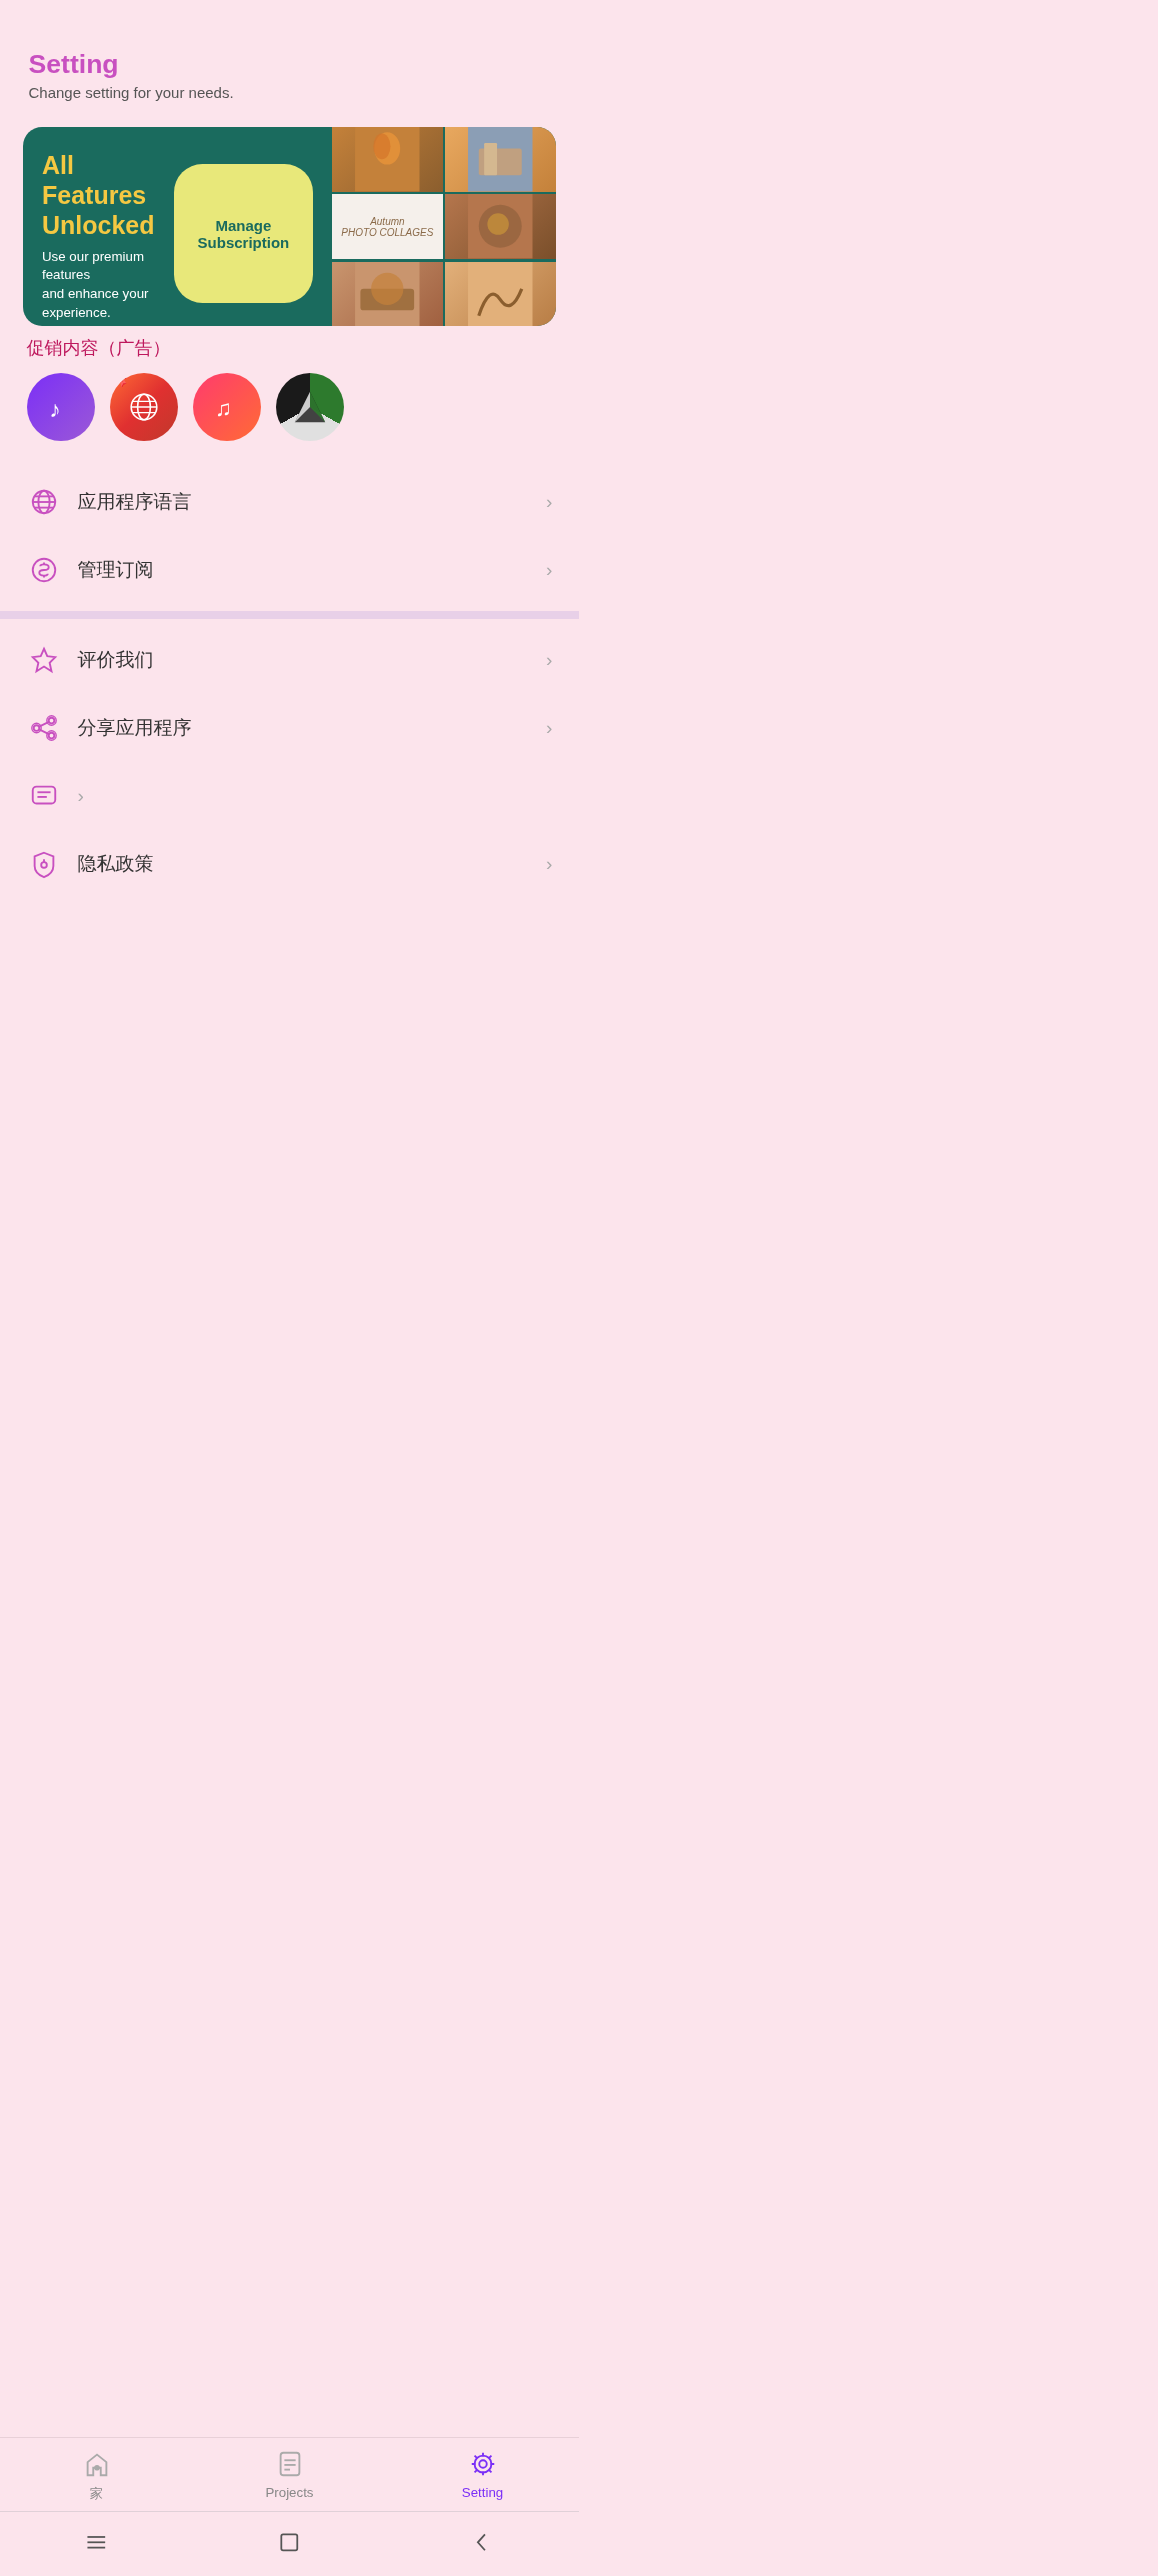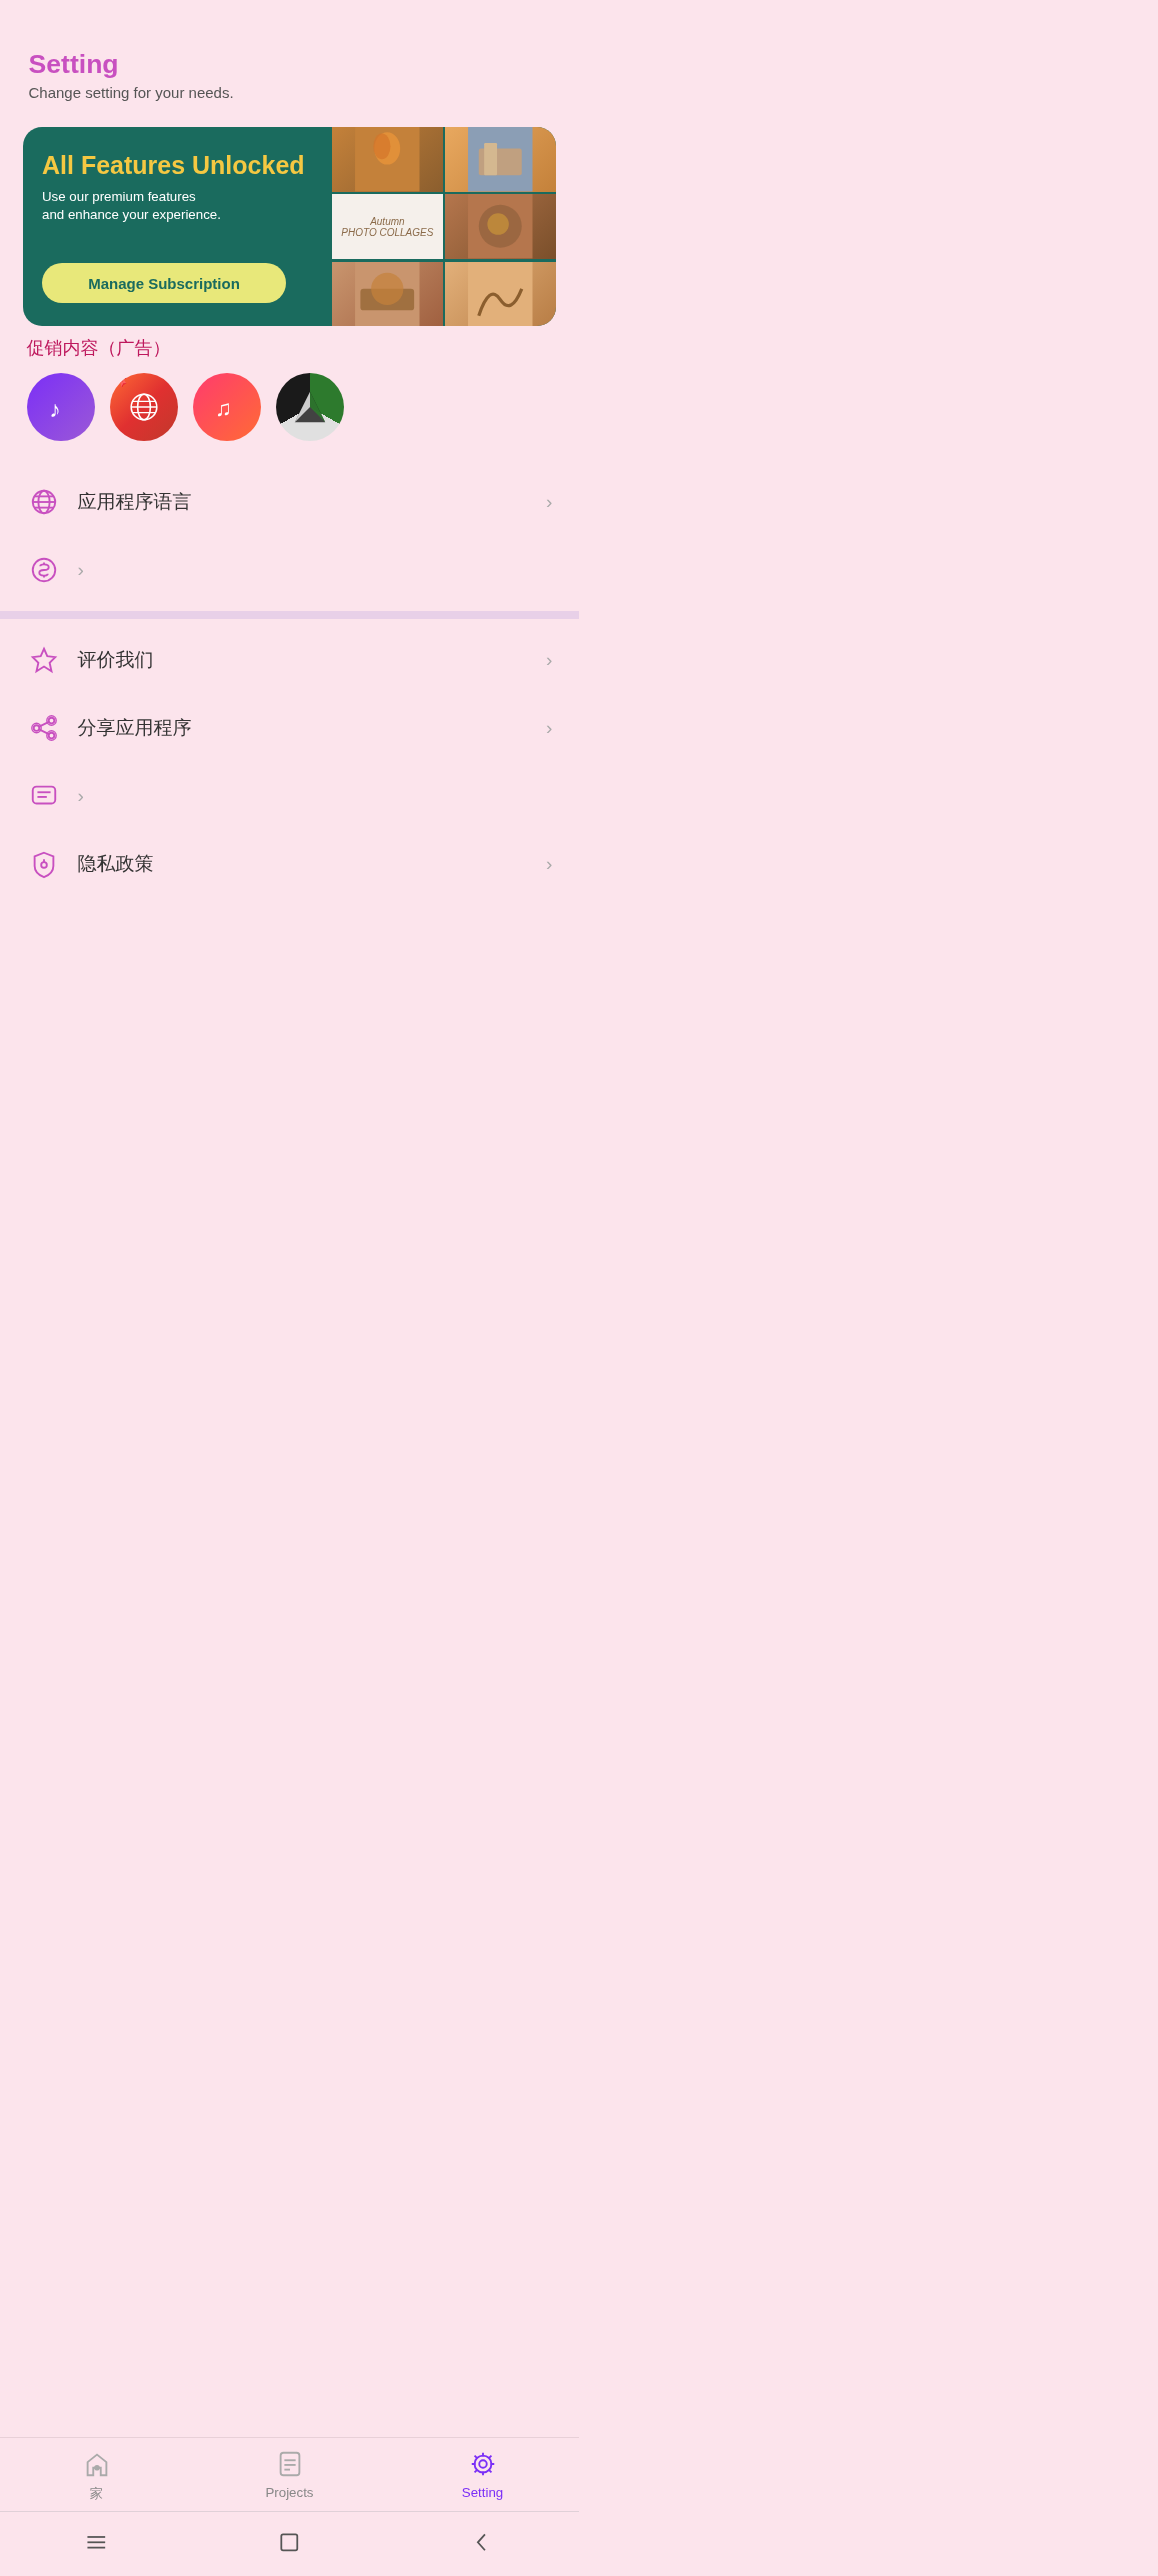--- a/index.html
+++ b/index.html
@@ -42,21 +42,21 @@
       overflow: hidden;
       background: #1a6b5e;
       display: flex;
       height: 199px;
       position: relative;
     }
     .banner-left {
       padding: 23px 19px;
       flex: 0 0 58%;
       display: flex;
-      flex-direction: column;
+      flex-direction: row;
       justify-content: space-between;
       z-index: 2;
     }
     .banner-title {
       font-size: 25px;
       font-weight: 800;
       color: #f5c842;
       line-height: 1.2;
     }
     .banner-desc {
@@ -396,20 +396,21 @@
 
       <div class="menu-item">
         <div class="menu-icon">
           <svg viewBox="0 0 32 32" fill="none" stroke="#c850c0" stroke-width="2">
             <circle cx="16" cy="16" r="12"></circle>
             <line x1="16" y1="8" x2="16" y2="10"></line>
             <line x1="16" y1="22" x2="16" y2="24"></line>
             <path d="M12 12 Q12 10 16 10 Q21 10 21 13 Q21 16 16 16 Q11 16 11 19 Q11 22 16 22 Q20 22 20 20"></path>
           </svg>
         </div>
+        <span class="menu-label">管理订阅</span>
         <span class="menu-chevron">›</span>
       </div>
     </div>
 
     <div class="section-divider"></div>
 
     <div class="menu-section">
 
       <div class="menu-item">
         <div class="menu-icon">

